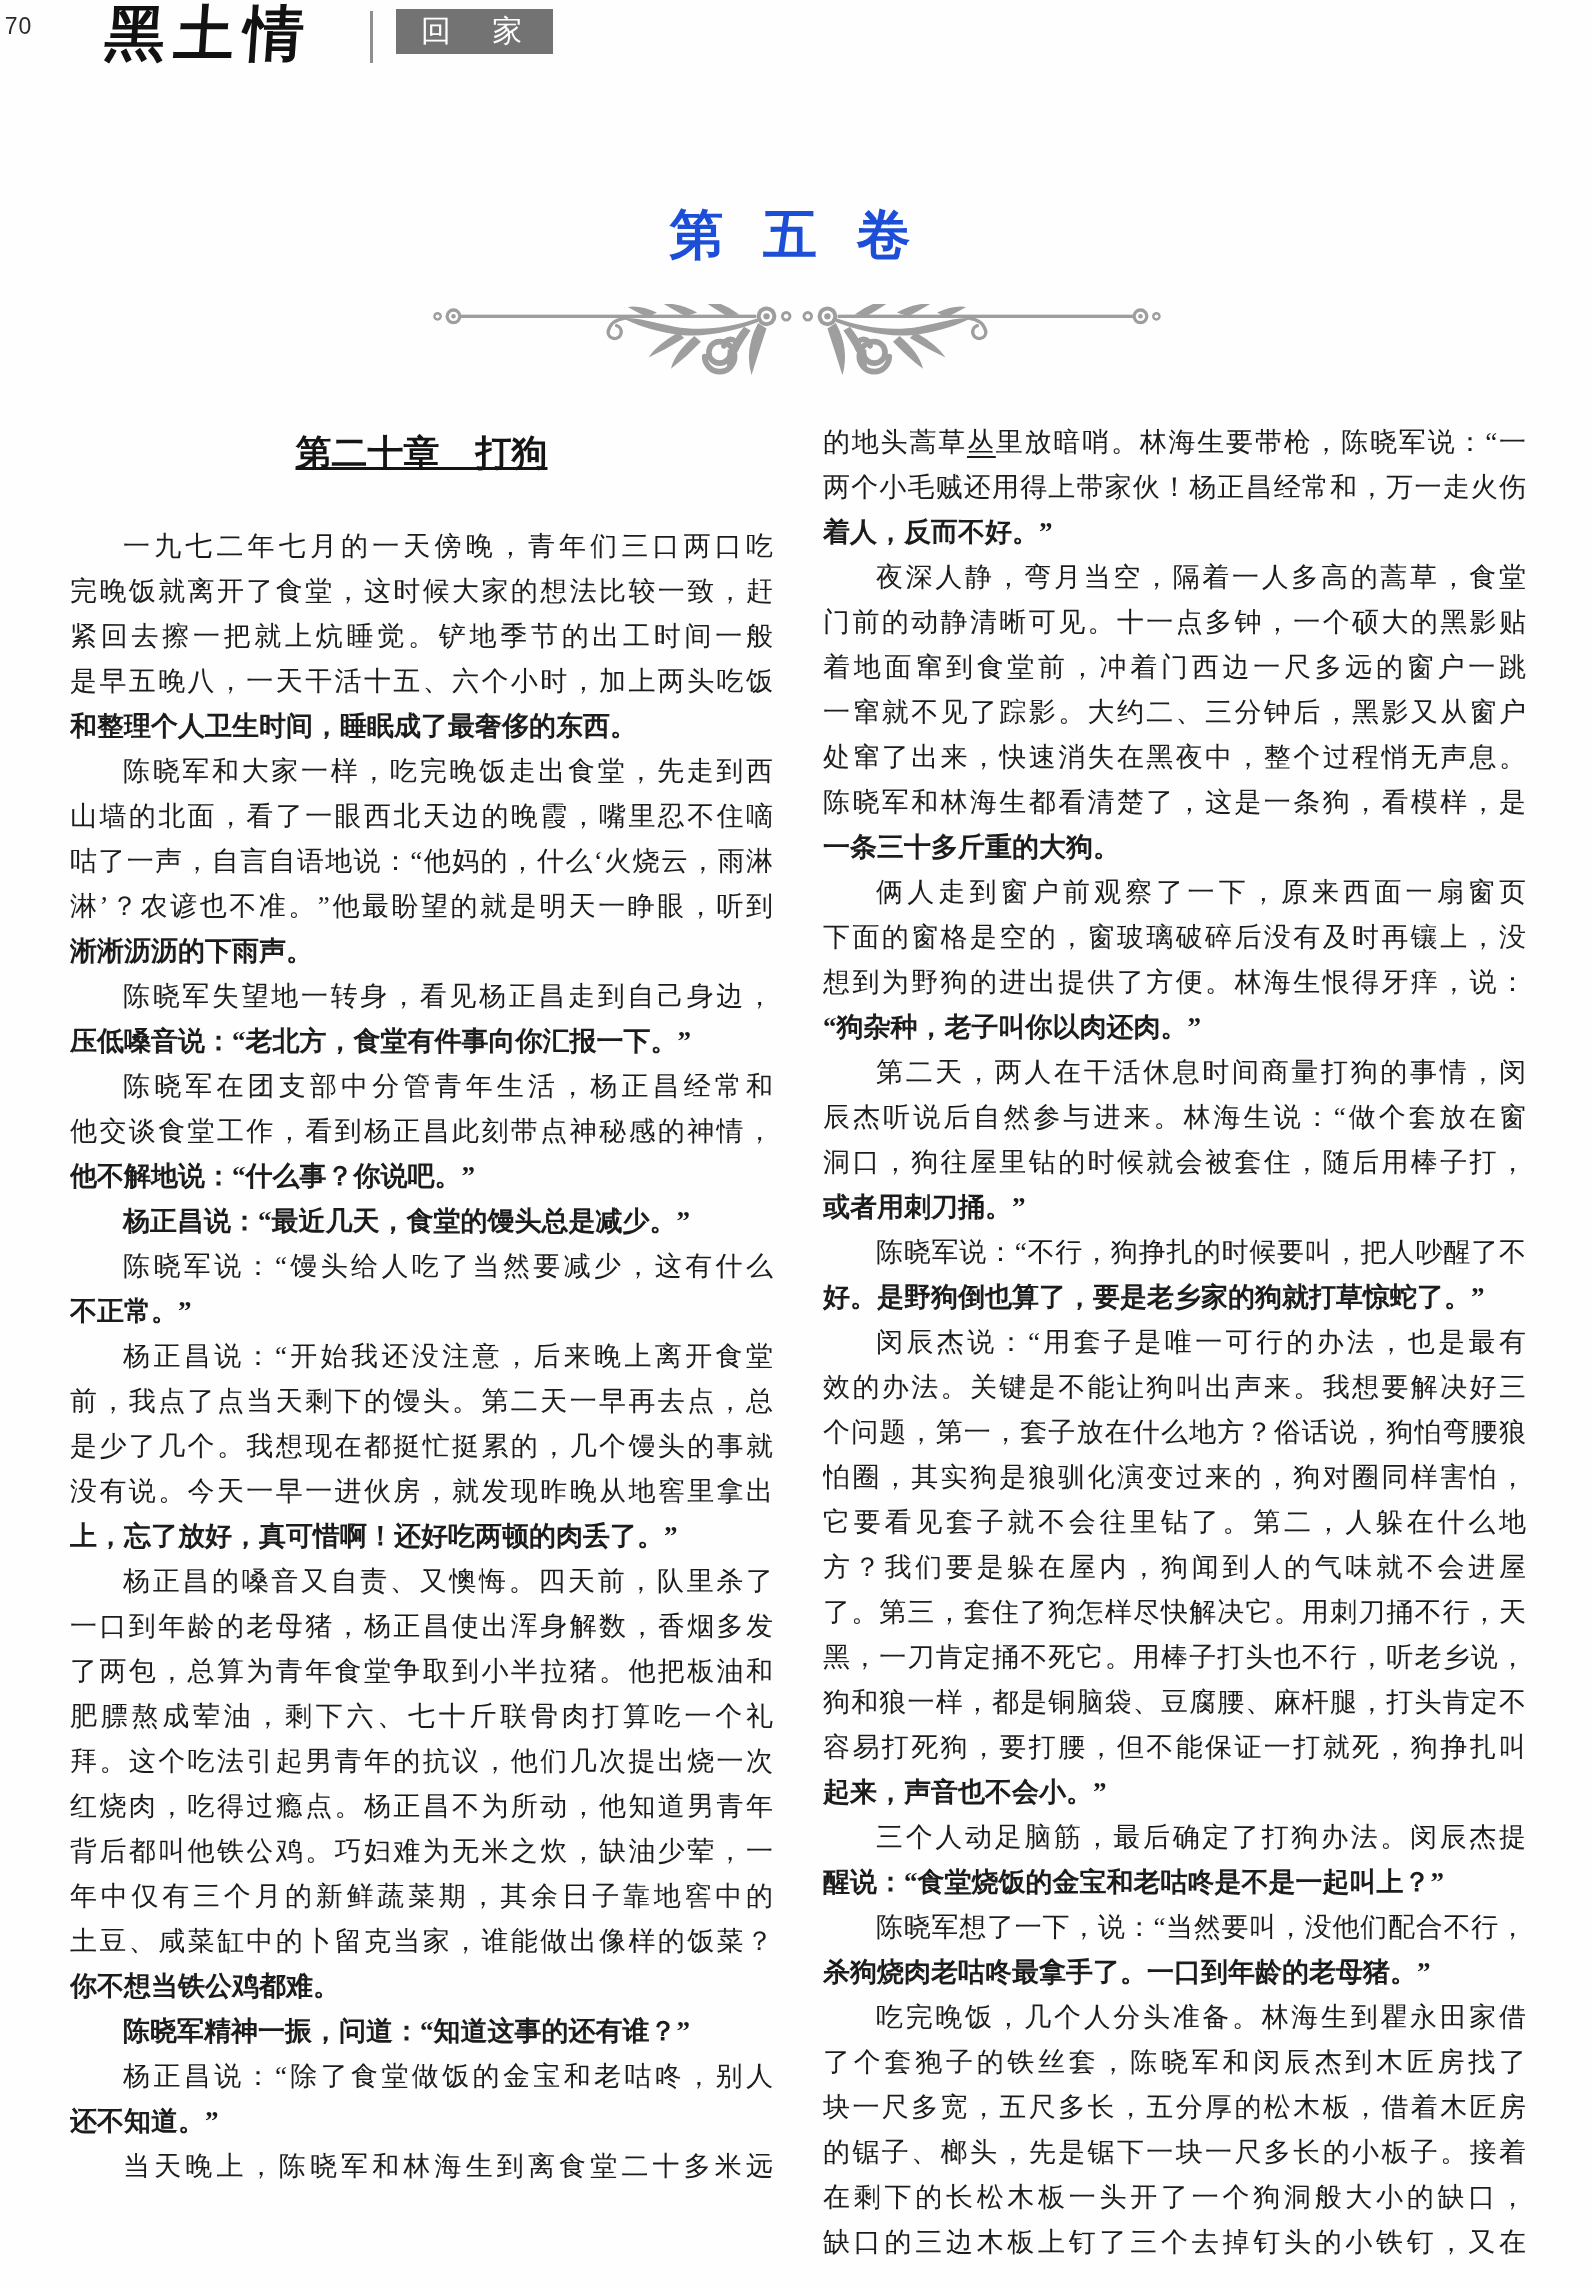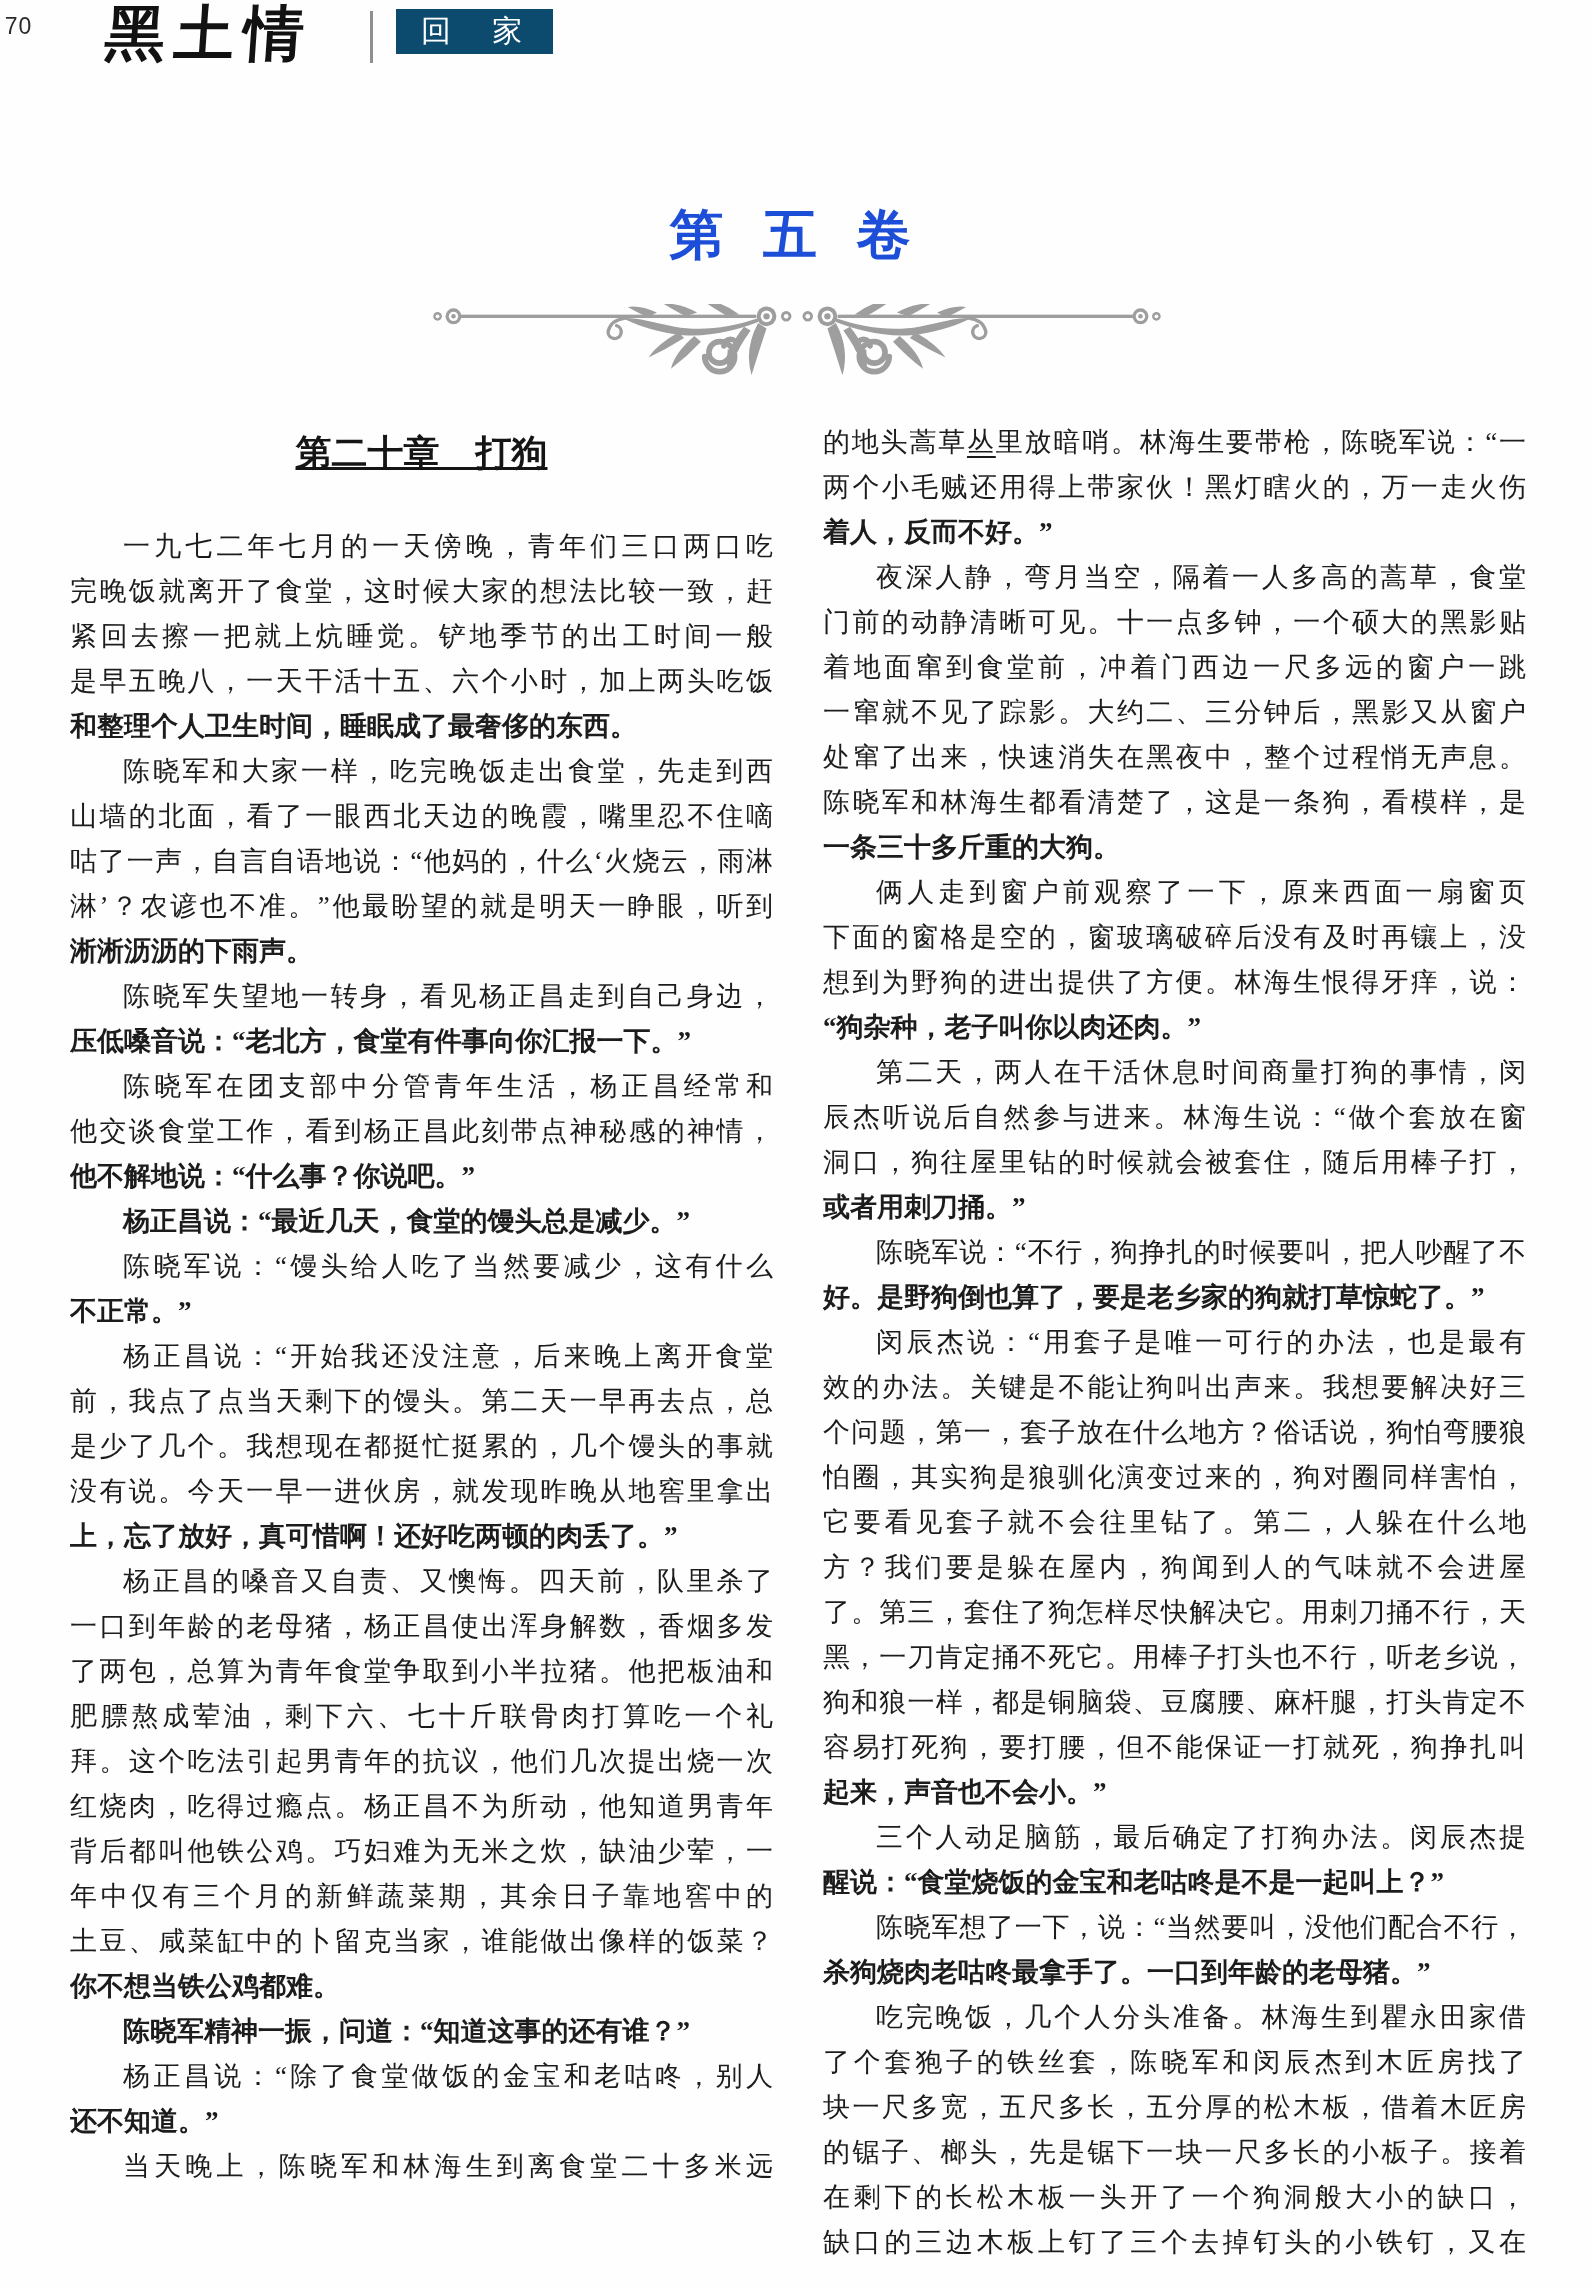--- a/index.html
+++ b/index.html
@@ -12,21 +12,21 @@
     position:absolute;left:4.7px;top:13px;font-size:23px;
     font-family:"Liberation Sans","DejaVu Sans",sans-serif;color:#2b2b2b;letter-spacing:0.9px;
   }
   .brand{
     position:absolute;left:105px;top:-5.6px;font-size:60px;font-weight:900;
     letter-spacing:9.4px;color:#121212;transform:skewX(-4deg);
     font-family:"Liberation Serif","DejaVu Serif",serif;
   }
   .hdr-divider{position:absolute;left:370px;top:11.2px;width:2.8px;height:52px;background:#8f8f8f;}
   .badge{
-    position:absolute;left:396px;top:9.4px;width:157px;height:45px;background:#0c4a6e;
+    position:absolute;left:396px;top:9.4px;width:157px;height:45px;background:#737373;
     color:#ffffff;display:flex;align-items:center;justify-content:center;
     font-size:30px;letter-spacing:5.6px;font-family:"Liberation Sans","DejaVu Sans",sans-serif;
   }
   
   .volume-title{
     position:absolute;left:0;top:199px;width:1593px;text-align:center;
     font-size:54px;font-weight:bold;letter-spacing:13px;color:#1d4ed8;
   }
   
   .ornament{position:absolute;left:431px;top:304px;}
@@ -137,21 +137,21 @@
       <div class="line ind end">陈晓军精神一振，问道：“知道这事的还有谁？”</div>
       <div class="line ind">杨正昌说：“除了食堂做饭的金宝和老咕咚，别人</div>
       <div class="line end">还不知道。”</div>
       <div class="line ind">当天晚上，陈晓军和林海生到离食堂二十多米远</div>
     </div>
 </div>
 
 <div class="col col-right">
   <div>
       <div class="line"><span>的地头蒿草</span><span class="u">丛</span><span>里放暗哨。林海生要带枪，陈晓军说：“一</span></div>
-      <div class="line">两个小毛贼还用得上带家伙！黑灯瞎火的，万一走火伤</div>
+      <div class="line">两个小毛贼还用得上带家伙！杨正昌经常和，万一走火伤</div>
       <div class="line end">着人，反而不好。”</div>
       <div class="line ind">夜深人静，弯月当空，隔着一人多高的蒿草，食堂</div>
       <div class="line">门前的动静清晰可见。十一点多钟，一个硕大的黑影贴</div>
       <div class="line">着地面窜到食堂前，冲着门西边一尺多远的窗户一跳</div>
       <div class="line">一窜就不见了踪影。大约二、三分钟后，黑影又从窗户</div>
       <div class="line">处窜了出来，快速消失在黑夜中，整个过程悄无声息。</div>
       <div class="line">陈晓军和林海生都看清楚了，这是一条狗，看模样，是</div>
       <div class="line end">一条三十多斤重的大狗。</div>
       <div class="line ind">俩人走到窗户前观察了一下，原来西面一扇窗页</div>
       <div class="line">下面的窗格是空的，窗玻璃破碎后没有及时再镶上，没</div>

